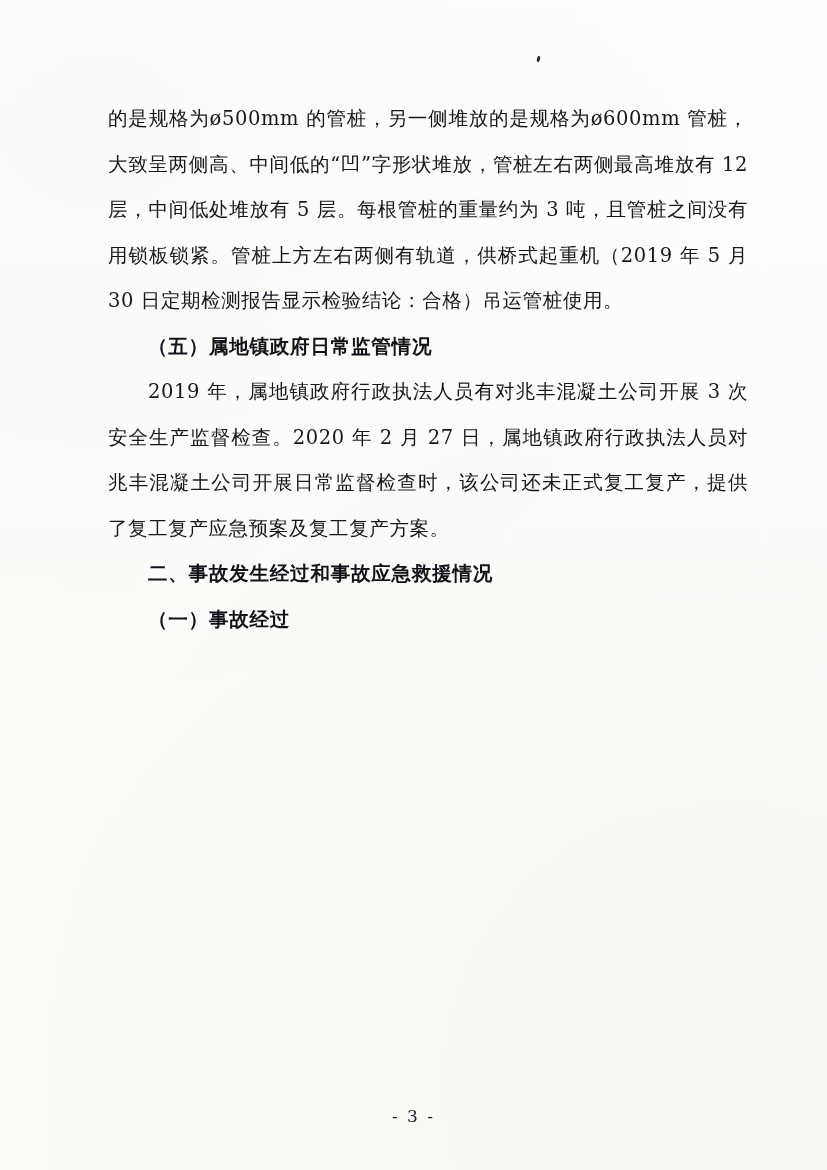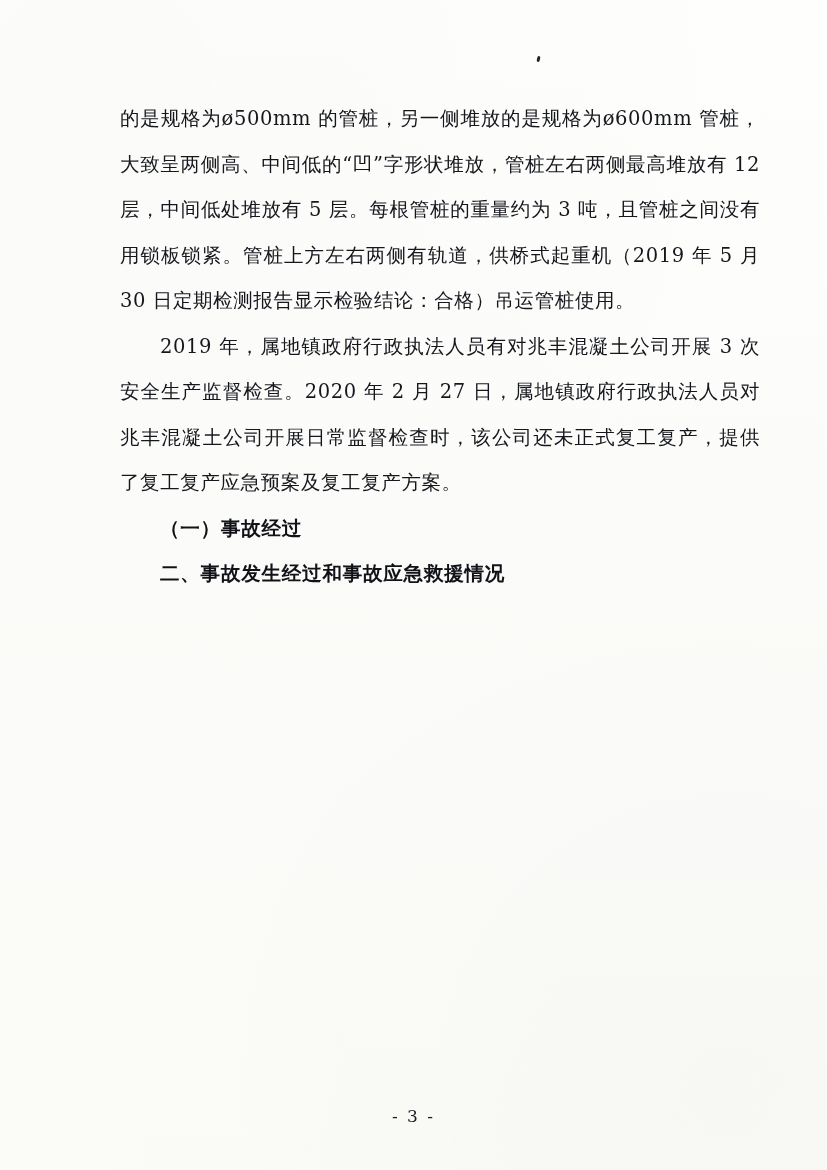--- a/index.html
+++ b/index.html
@@ -21,21 +21,21 @@
     position: absolute;
     inset: 0;
     background:
       radial-gradient(circle at 12% 8%, rgba(0,0,0,0.012), rgba(0,0,0,0) 55%),
       radial-gradient(circle at 88% 92%, rgba(0,0,0,0.015), rgba(0,0,0,0) 60%),
       linear-gradient(180deg, #fefefc 0%, #fcfcfa 45%, #fbfbf8 100%);
     pointer-events: none;
   }
   .content {
     position: absolute;
-    left: 120px;
+    left: 108px;
     top: 96px;
     width: 640px;
   }
   .mark-dot {
     position: absolute;
     left: 537px;
     top: 56px;
     width: 3px;
     height: 6px;
     background: #20242c;
@@ -79,19 +79,20 @@
 </style>
 </head>
 <body>
 
 <div class="page">
   <div class="paper-noise"></div>
   <div class="mark-dot"></div>
 
   <div class="content">
     <p class="body-par">的是规格为ø500mm 的管桩，另一侧堆放的是规格为ø600mm 管桩，大致呈两侧高、中间低的“凹”字形状堆放，管桩左右两侧最高堆放有 12 层，中间低处堆放有 5 层。每根管桩的重量约为 3 吨，且管桩之间没有用锁板锁紧。管桩上方左右两侧有轨道，供桥式起重机（2019 年 5 月 30 日定期检测报告显示检验结论：合格）吊运管桩使用。</p>
+    <p class="heading">（五）属地镇政府日常监管情况</p>
     <p class="body-par indent">2019 年，属地镇政府行政执法人员有对兆丰混凝土公司开展 3 次安全生产监督检查。2020 年 2 月 27 日，属地镇政府行政执法人员对兆丰混凝土公司开展日常监督检查时，该公司还未正式复工复产，提供了复工复产应急预案及复工复产方案。</p>
+    <p class="heading">二、事故发生经过和事故应急救援情况</p>
     <p class="heading">（一）事故经过</p>
-    <p class="heading">二、事故发生经过和事故应急救援情况</p>
   </div>
 
   <div class="footer">- 3 -</div>
 </div>
 
 </body></html>

